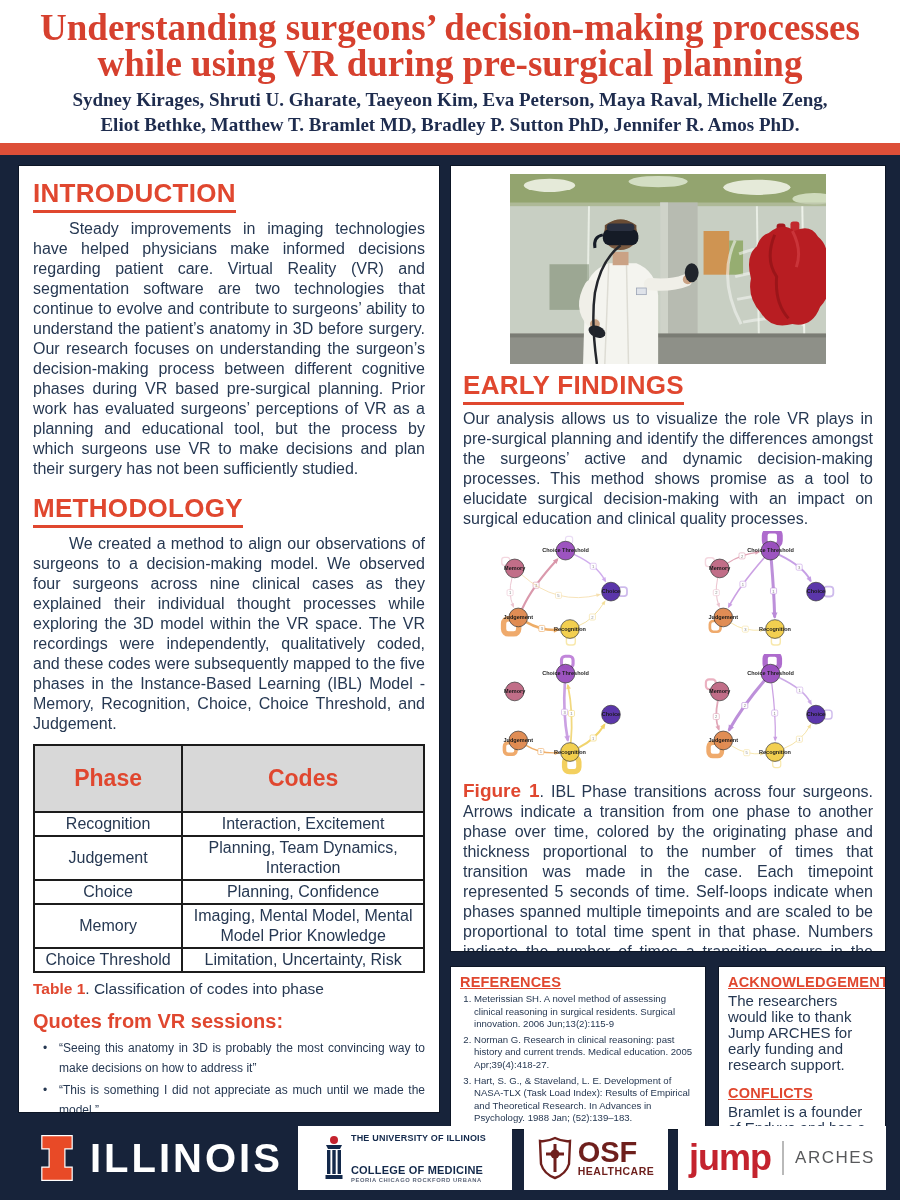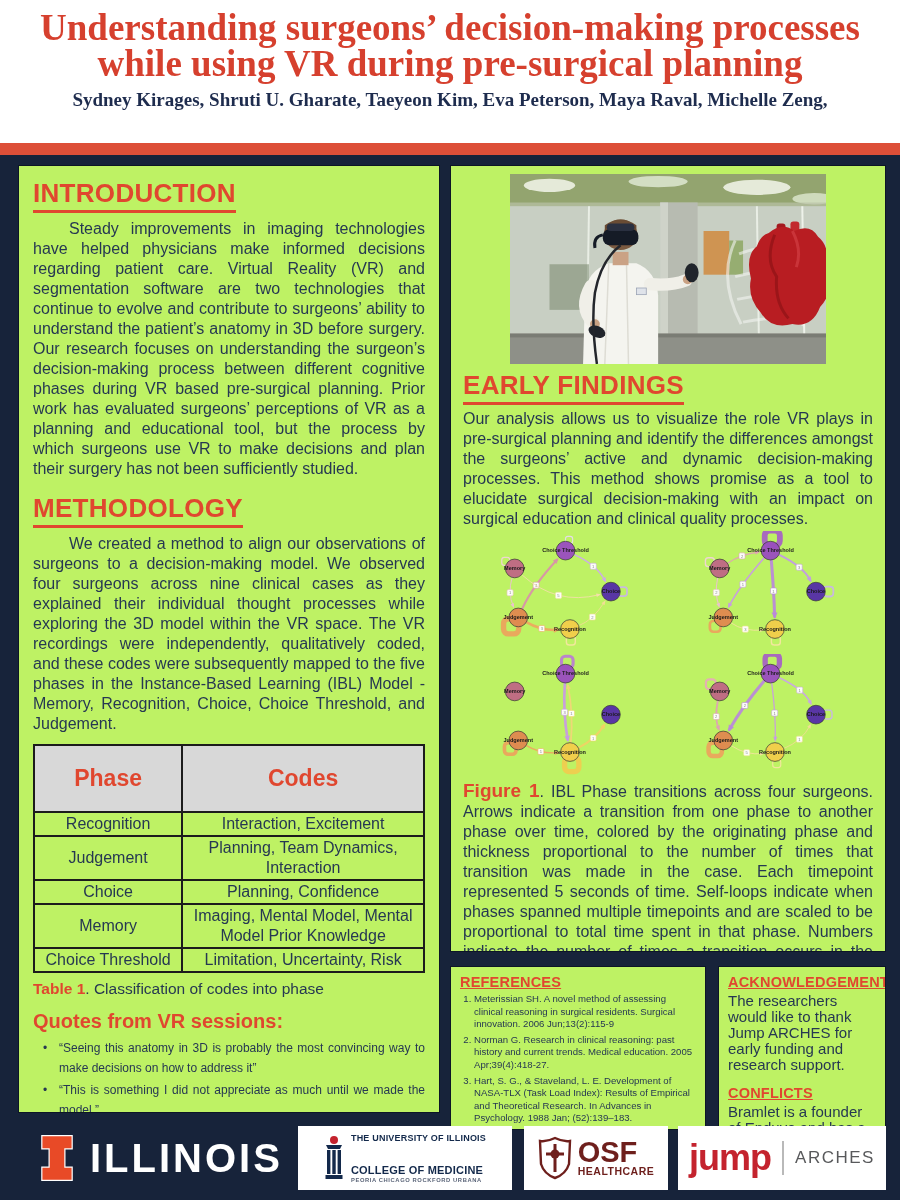--- a/index.html
+++ b/index.html
@@ -8,21 +8,21 @@
   .poster { position:absolute; top:0; left:0; width:900px; height:1200px; }
 
   
   .header { position:absolute; top:0; left:0; width:900px; height:143px; background:#ffffff; text-align:center; padding-top:10px; }
   .title-line { font-family:"Liberation Serif", serif; font-weight:bold; color:#D6402E; font-size:37px; line-height:36px; }
   .authors-line { font-family:"Liberation Serif", serif; font-weight:bold; color:#1E2C4E; font-size:19px; line-height:25px; }
   .authors-block { margin-top:5px; }
   .orange-bar { position:absolute; top:143px; left:0; width:900px; height:12px; background:#DD4F38; }
 
   
-  .panel { position:absolute; background:#bef264; border:1px solid #0d1626; overflow:hidden; }
+  .panel { position:absolute; background:#ffffff; border:1px solid #0d1626; overflow:hidden; }
   .panel-left   { left:18px;  top:165px; width:422px; height:948px; padding:8px 14px; }
   .panel-right  { left:450px; top:165px; width:436px; height:787px; padding:6px 12px; }
   .panel-refs   { left:450px; top:966px; width:256px; height:164px; padding:7px 9px; }
   .panel-ack    { left:718px; top:966px; width:168px; height:164px; padding:7px 9px; }
 
   .section-heading { font-size:26px; font-weight:800; color:#E0472F; letter-spacing:0.3px; margin:4px 0 6px; }
   .section-heading .ul { border-bottom:3px solid #E0472F; padding-bottom:1px; display:inline-block; }
   .body-text { font-size:16px; line-height:20px; color:#263852; text-align:justify; }
   .indent { text-indent:36px; }
 
@@ -77,20 +77,21 @@
 </head>
 <body>
 
 <div class="poster">
 
   <div class="header">
     <div class="title-line">Understanding surgeons’ decision-making processes</div>
     <div class="title-line">while using VR during pre-surgical planning</div>
     <div class="authors-block">
       <div class="authors-line">Sydney Kirages, Shruti U. Gharate, Taeyeon Kim, Eva Peterson, Maya Raval, Michelle Zeng,</div>
+      <div class="authors-line">Eliot Bethke, Matthew T. Bramlet MD, Bradley P. Sutton PhD, Jennifer R. Amos PhD.</div>
     </div>
   </div>
   <div class="orange-bar"></div>
 
   <div class="panel panel-left">
     <div class="section-heading"><span class="ul">INTRODUCTION</span></div>
     <p class="body-text indent">Steady improvements in imaging technologies have helped physicians make informed decisions regarding patient care. Virtual Reality (VR) and segmentation software are two technologies that continue to evolve and contribute to surgeons’ ability to understand the patient’s anatomy in 3D before surgery. Our research focuses on understanding the surgeon’s decision-making process between different cognitive phases during VR based pre-surgical planning. Prior work has evaluated surgeons’ perceptions of VR as a planning and educational tool, but the process by which surgeons use VR to make decisions and plan their surgery has not been sufficiently studied.</p>
 
     <div class="section-heading" style="margin-top:14px;"><span class="ul">METHODOLOGY</span></div>
     <p class="body-text indent">We created a method to align our observations of surgeons to a decision-making model. We observed four surgeons across nine clinical cases as they explained their individual thought processes while exploring the 3D model within the VR space. The VR recordings were independently, qualitatively coded, and these codes were subsequently mapped to the five phases in the Instance-Based Learning (IBL) Model - Memory, Recognition, Choice, Choice Threshold, and Judgement.</p>

